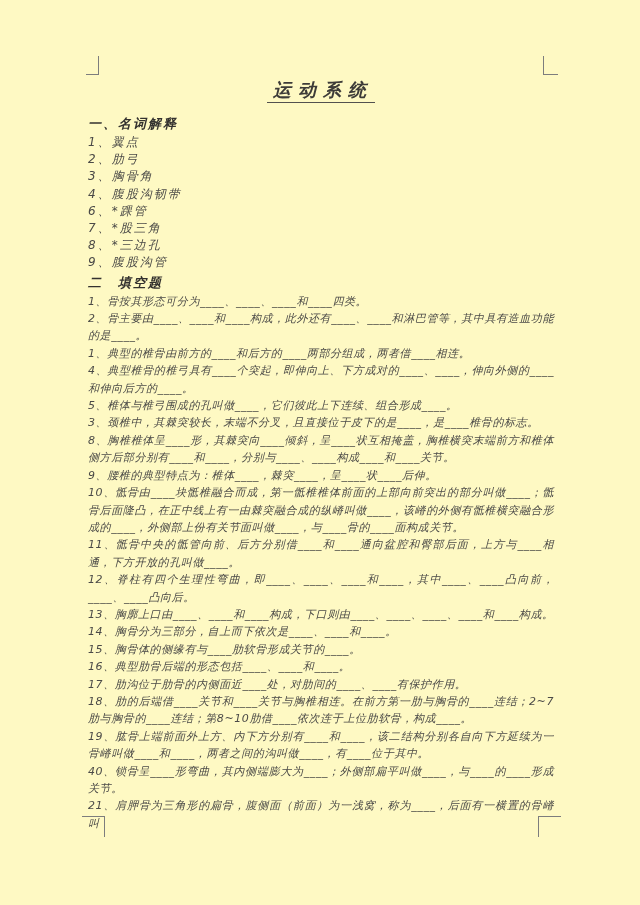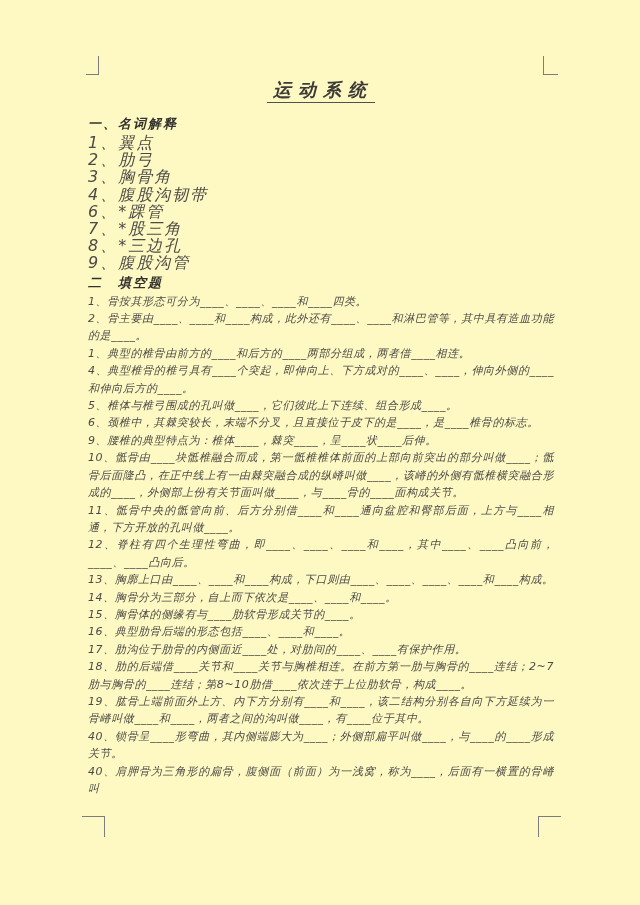--- a/index.html
+++ b/index.html
@@ -33,21 +33,21 @@
 
   .sec-heading {
     font-size:13px;
     font-weight:bold;
     color:#34322f;
     letter-spacing:2px;
     line-height:17px;
     margin:2px 0 2px 0;
   }
   .term {
-    font-size:16px;
+    font-size:12px;
     line-height:17.2px;
     letter-spacing:2px;
     white-space:nowrap;
   }
   .question {
     font-size:11px;
     line-height:17.4px;
     letter-spacing:0.6px;
     text-align:justify;
   }
@@ -77,29 +77,30 @@
     <div class="term">8、*三边孔</div>
     <div class="term">9、腹股沟管</div>
 
     <div class="sec-heading">二　填空题</div>
 
     <div class="question">1、骨按其形态可分为____、____、____和____四类。</div>
     <div class="question">2、骨主要由____、____和____构成，此外还有____、____和淋巴管等，其中具有造血功能的是____。</div>
     <div class="question">1、典型的椎骨由前方的____和后方的____两部分组成，两者借____相连。</div>
     <div class="question">4、典型椎骨的椎弓具有____个突起，即伸向上、下方成对的____、____，伸向外侧的____和伸向后方的____。</div>
     <div class="question">5、椎体与椎弓围成的孔叫做____，它们彼此上下连续、组合形成____。</div>
-    <div class="question">6、颈椎中，其棘突较长，末端不分叉，且直接位于皮下的是____，是____椎骨的标志。</div>
+    <div class="question">3、颈椎中，其棘突较长，末端不分叉，且直接位于皮下的是____，是____椎骨的标志。</div>
+    <div class="question">8、胸椎椎体呈____形，其棘突向____倾斜，呈____状互相掩盖，胸椎横突末端前方和椎体侧方后部分别有____和____，分别与____、____构成____和____关节。</div>
     <div class="question">9、腰椎的典型特点为：椎体____，棘突____，呈____状____后伸。</div>
     <div class="question">10、骶骨由____块骶椎融合而成，第一骶椎椎体前面的上部向前突出的部分叫做____；骶骨后面隆凸，在正中线上有一由棘突融合成的纵嵴叫做____，该嵴的外侧有骶椎横突融合形成的____，外侧部上份有关节面叫做____，与____骨的____面构成关节。</div>
     <div class="question">11、骶骨中央的骶管向前、后方分别借____和____通向盆腔和臀部后面，上方与____相通，下方开放的孔叫做____。</div>
     <div class="question">12、脊柱有四个生理性弯曲，即____、____、____和____，其中____、____凸向前，____、____凸向后。</div>
     <div class="question">13、胸廓上口由____、____和____构成，下口则由____、____、____、____和____构成。</div>
     <div class="question">14、胸骨分为三部分，自上而下依次是____、____和____。</div>
     <div class="question">15、胸骨体的侧缘有与____肋软骨形成关节的____。</div>
     <div class="question">16、典型肋骨后端的形态包括____、____和____。</div>
     <div class="question">17、肋沟位于肋骨的内侧面近____处，对肋间的____、____有保护作用。</div>
     <div class="question">18、肋的后端借____关节和____关节与胸椎相连。在前方第一肋与胸骨的____连结；2~7肋与胸骨的____连结；第8~10肋借____依次连于上位肋软骨，构成____。</div>
     <div class="question">19、肱骨上端前面外上方、内下方分别有____和____，该二结构分别各自向下方延续为一骨嵴叫做____和____，两者之间的沟叫做____，有____位于其中。</div>
     <div class="question">40、锁骨呈____形弯曲，其内侧端膨大为____；外侧部扁平叫做____，与____的____形成关节。</div>
-    <div class="question">40、肩胛骨为三角形的扁骨，腹侧面（前面）为一浅窝，称为____，后面有一横置的骨嵴叫</div>
+    <div class="question">21、肩胛骨为三角形的扁骨，腹侧面（前面）为一浅窝，称为____，后面有一横置的骨嵴叫</div>
 
   </div>
 </div>
 
 </body></html>

